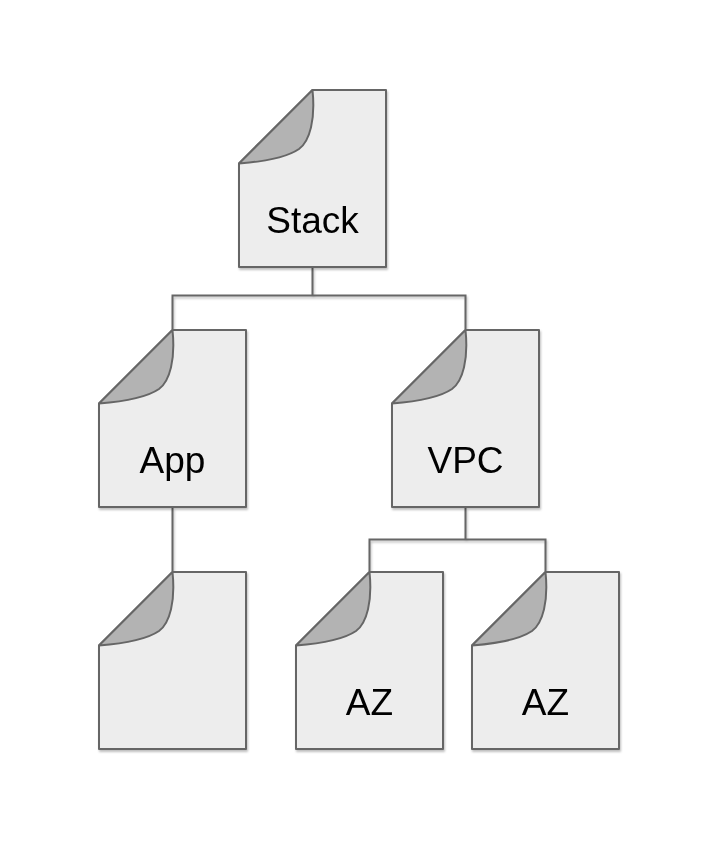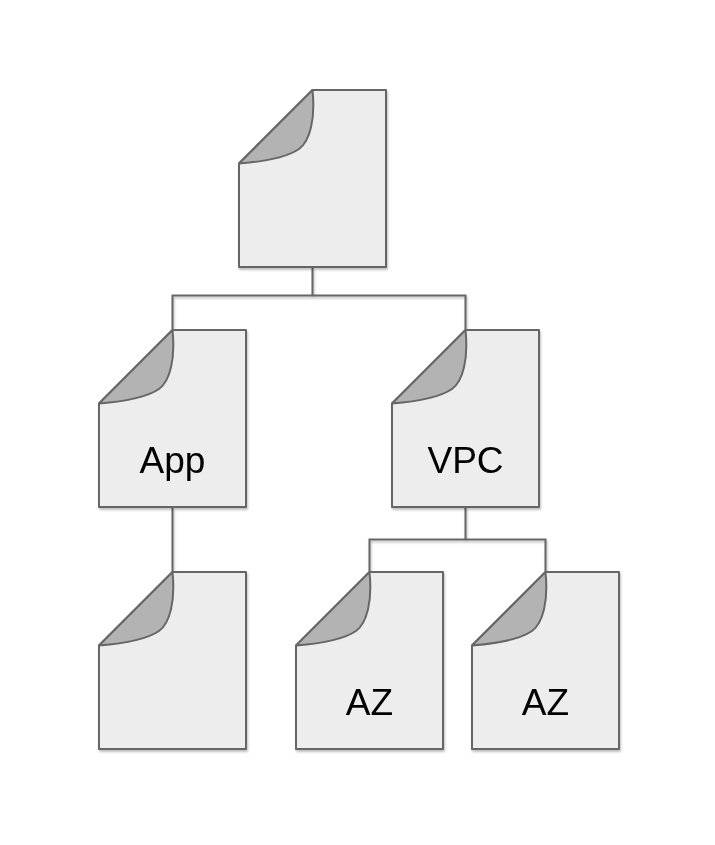--- a/index.html
+++ b/index.html
@@ -62,20 +62,21 @@
     <path d="M312.5 268 V295.5 M172.5 329 V295.5 H465.5 V329" fill="none" stroke-width="2" stroke="#666666"></path>
     <path d="M172.5 508 V571" fill="none" stroke-width="2" stroke="#666666"></path>
     <path d="M465.5 508 V539.5 M369.5 571 V539.5 H545.5 V571" fill="none" stroke-width="2" stroke="#666666"></path>
   </svg>
 
   <div class="node pos-stack">
     <svg class="shape" width="149" height="179" viewBox="0 0 149 179">
       <path d="M74.5,1 L148,1 L148,178 L1,178 L1,74.5 Z" stroke-width="2" stroke-linejoin="round" fill="#ededed" stroke="#666666"></path>
       <path d="M74.5,1 C77.5,30 72,52 61,60 C50,67.5 27,72.5 1,74.5 Z" stroke-width="2" stroke-linejoin="round" fill="#b3b3b3" stroke="#666666"></path>
     </svg>
+    <span class="label">Stack</span>
   </div>
 
   <div class="node pos-vpc">
     <svg class="shape" width="149" height="179" viewBox="0 0 149 179">
       <path d="M74.5,1 L148,1 L148,178 L1,178 L1,74.5 Z" stroke-width="2" stroke-linejoin="round" fill="#ededed" stroke="#666666"></path>
       <path d="M74.5,1 C77.5,30 72,52 61,60 C50,67.5 27,72.5 1,74.5 Z" stroke-width="2" stroke-linejoin="round" fill="#b3b3b3" stroke="#666666"></path>
     </svg>
     <span class="label">VPC</span>
   </div>
 

